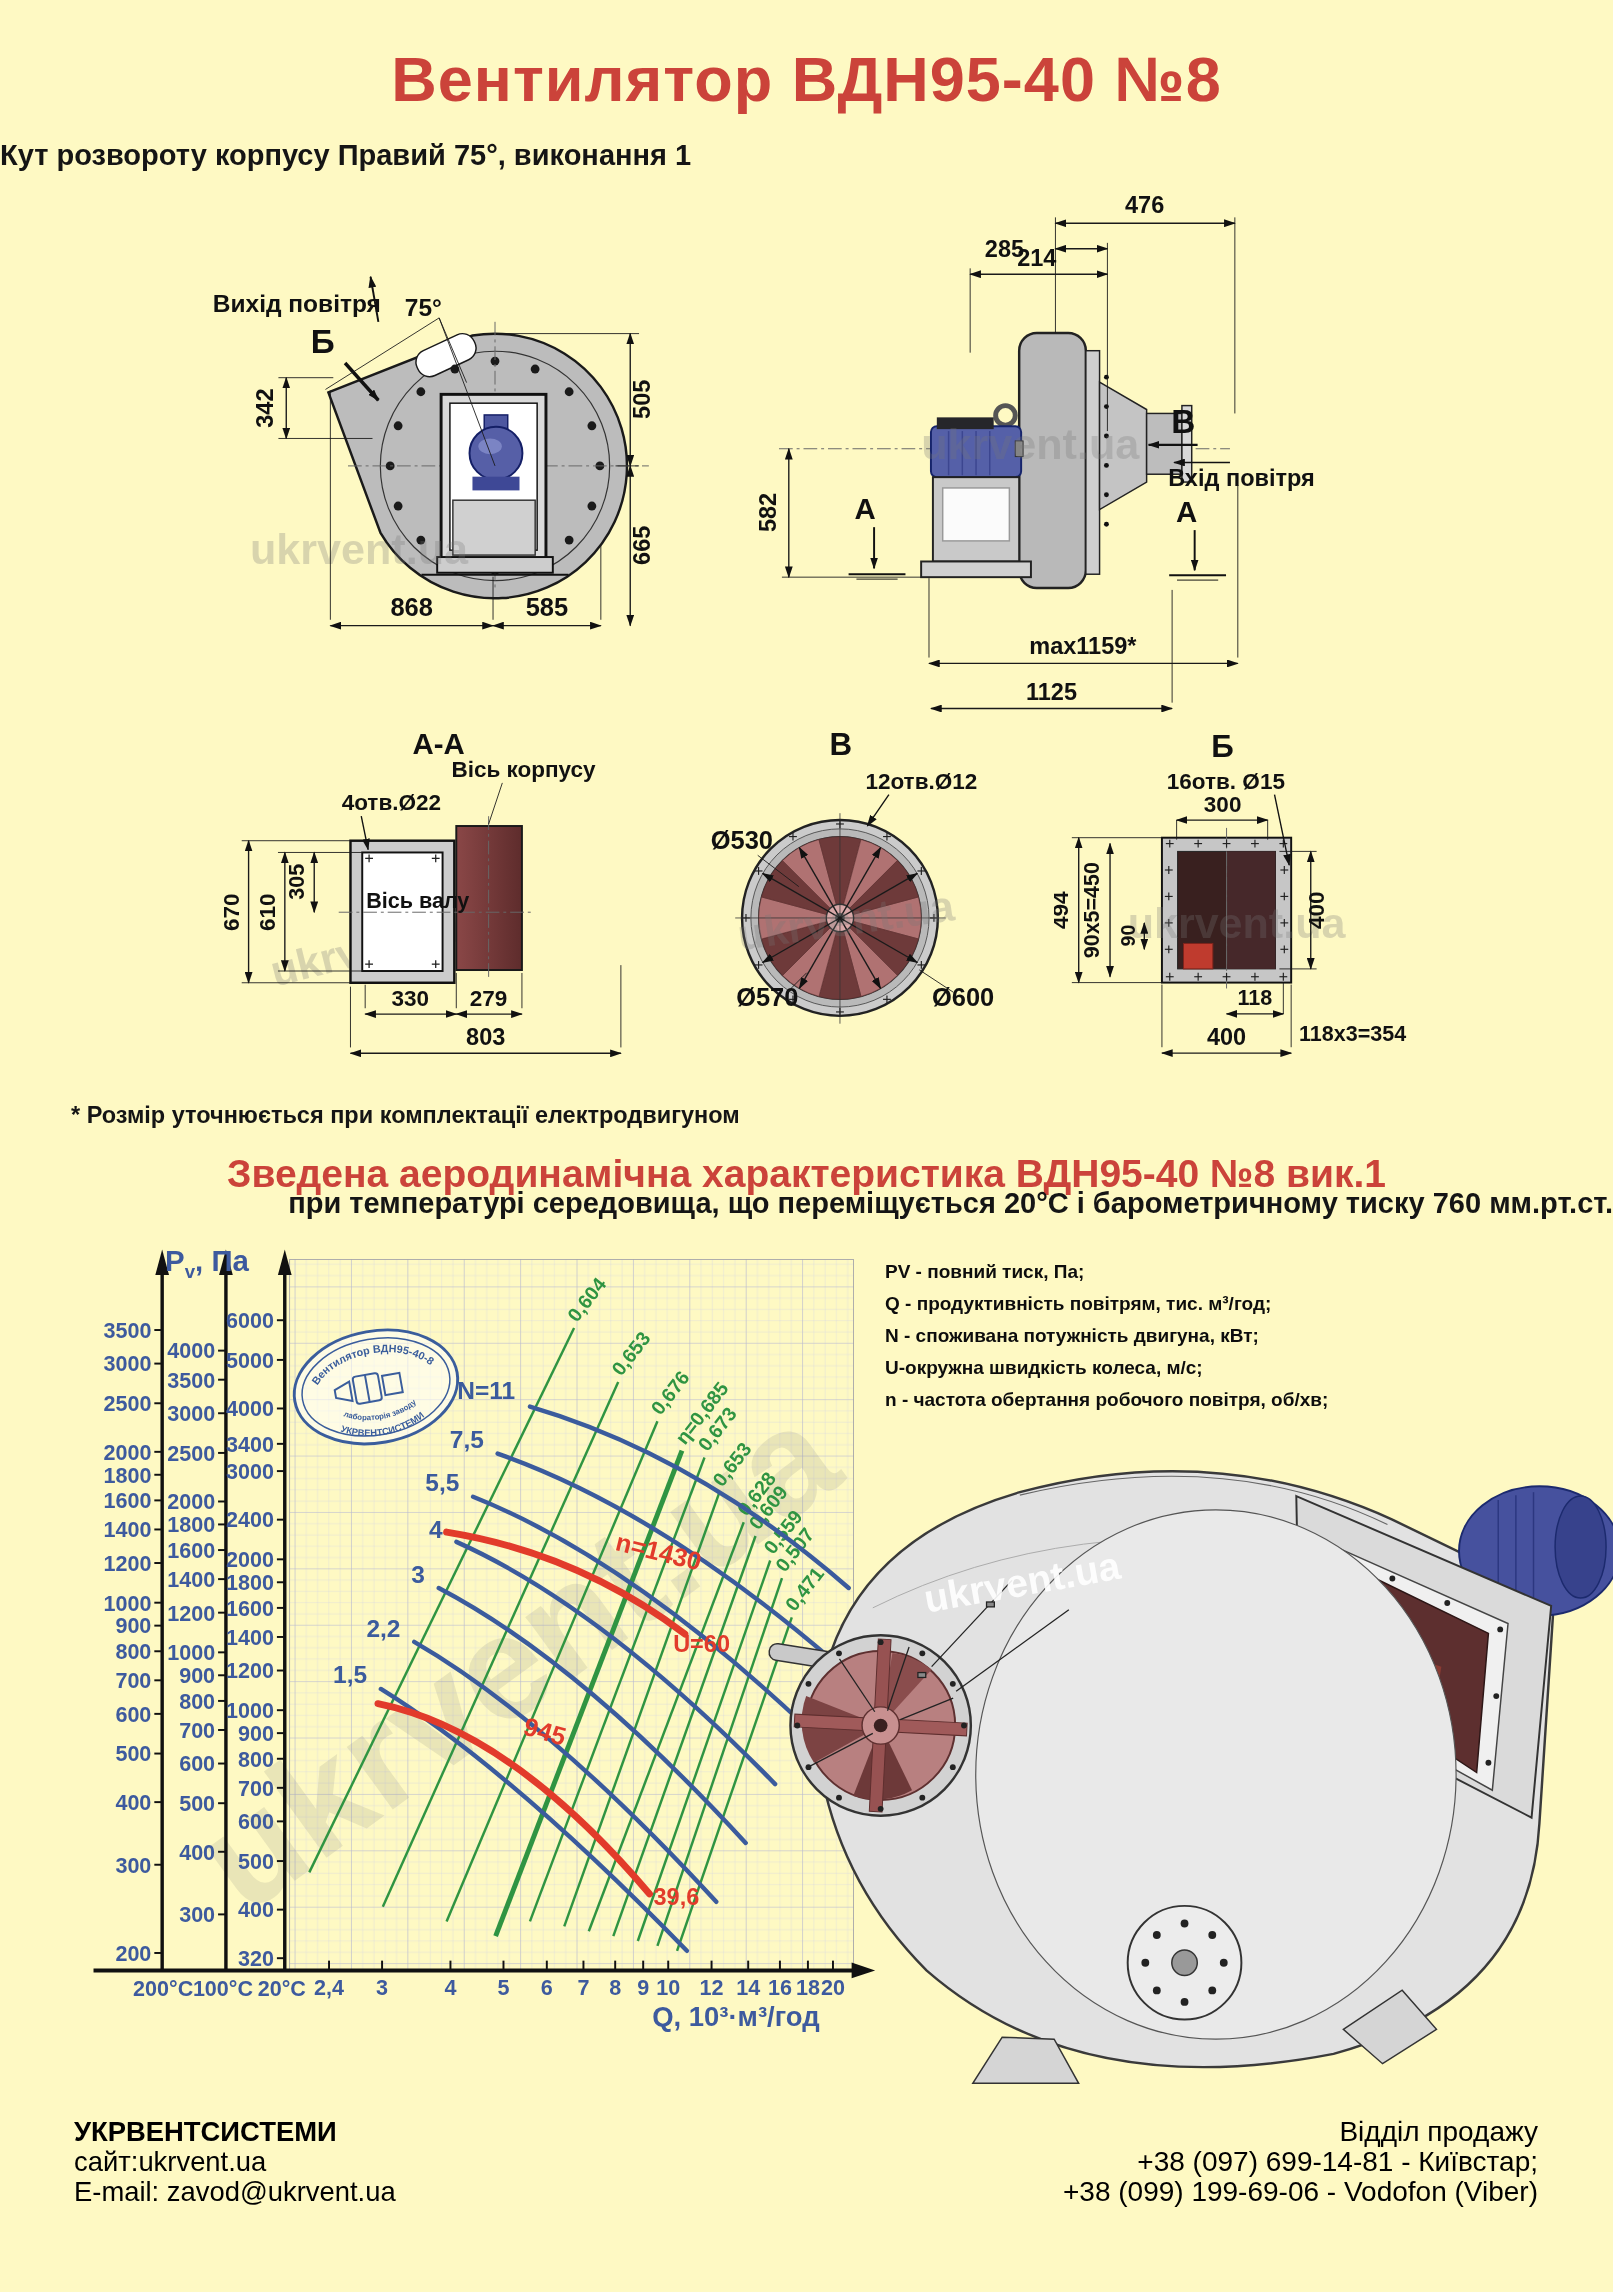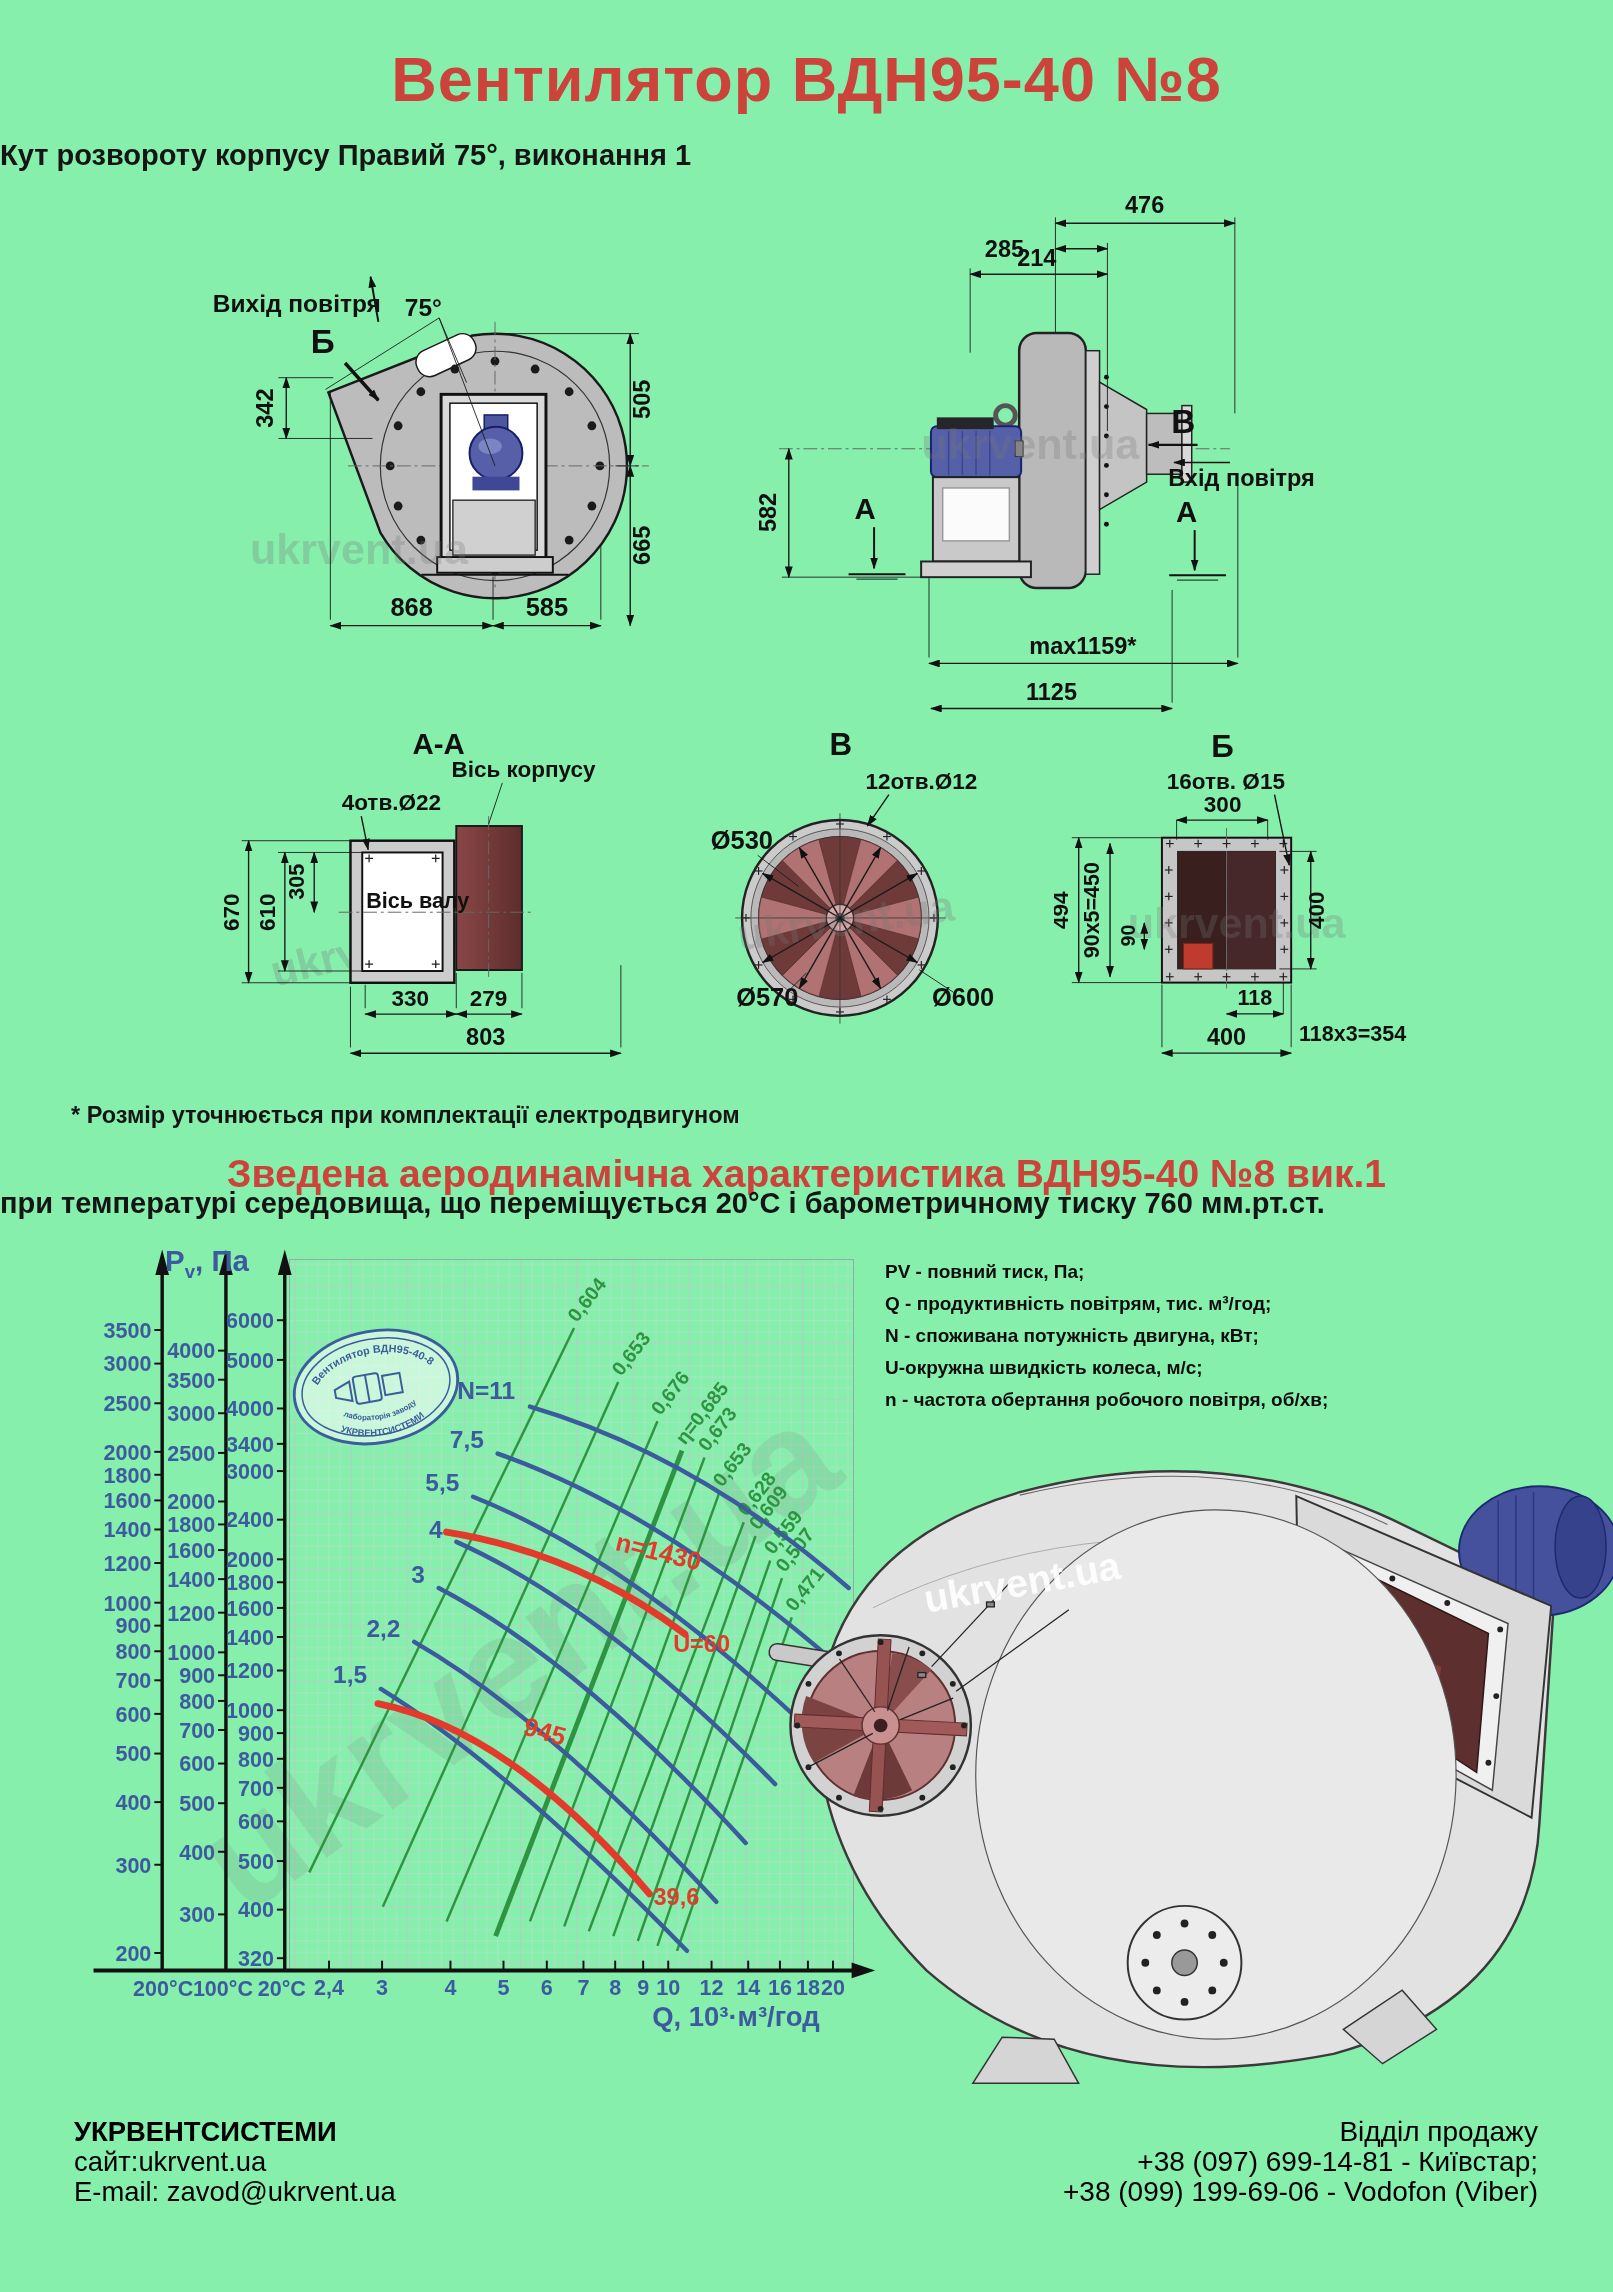--- a/index.html
+++ b/index.html
@@ -1,24 +1,24 @@
 <!DOCTYPE html>
 <html><head>
 <meta charset="utf-8">
 <style>
   html,body{margin:0;padding:0;background:#fff;}
-  #page{position:relative;width:1613px;height:2293px;background:#86efac;overflow:hidden;
+  #page{position:relative;width:1613px;height:2293px;background:#fef9c3;overflow:hidden;
         font-family:"Liberation Sans",sans-serif;}
   .abs{position:absolute;}
   .page-title{left:0;top:43px;width:1613px;text-align:center;font-size:63px;font-weight:bold;
               color:#cb433a;letter-spacing:1px;}
   .page-subtitle{left:0;top:139px;width:1613px;font-size:29px;font-weight:bold;color:#151515;}
   .footnote{left:71px;top:1102px;font-size:23.5px;font-weight:bold;color:#151515;}
   .chart-title{left:0;top:1140px;width:1613px;text-align:center;font-size:39px;font-weight:bold;color:#cb433a;margin-top:12px;}
-  .chart-subtitle{left:0;top:1187px;width:1613px;text-align:left;font-size:29px;font-weight:bold;color:#151515;}
+  .chart-subtitle{left:0;top:1187px;width:1613px;text-align:right;font-size:29px;font-weight:bold;color:#151515;}
   .legend{left:885px;top:1256px;width:627px;font-size:19px;font-weight:bold;color:#0d0d0d;line-height:32px;}
   .footer-left{left:74px;top:2117px;font-size:27.4px;color:#000;line-height:30px;}
   .footer-left .co{font-weight:bold;}
   .footer-right{right:75px;top:2117px;text-align:right;font-size:28px;color:#000;line-height:30px;}
   svg text{font-family:"Liberation Sans",sans-serif;}
   .dt{font-size:24px;font-weight:bold;fill:#111;text-anchor:middle;}
   .dts{font-size:23px;font-weight:bold;fill:#111;}
   .big{font-size:34px;font-weight:bold;fill:#111;}
   .dim{stroke:#1a1a1a;stroke-width:1.4;fill:none;}
   .ext{stroke:#1a1a1a;stroke-width:0.9;fill:none;}

